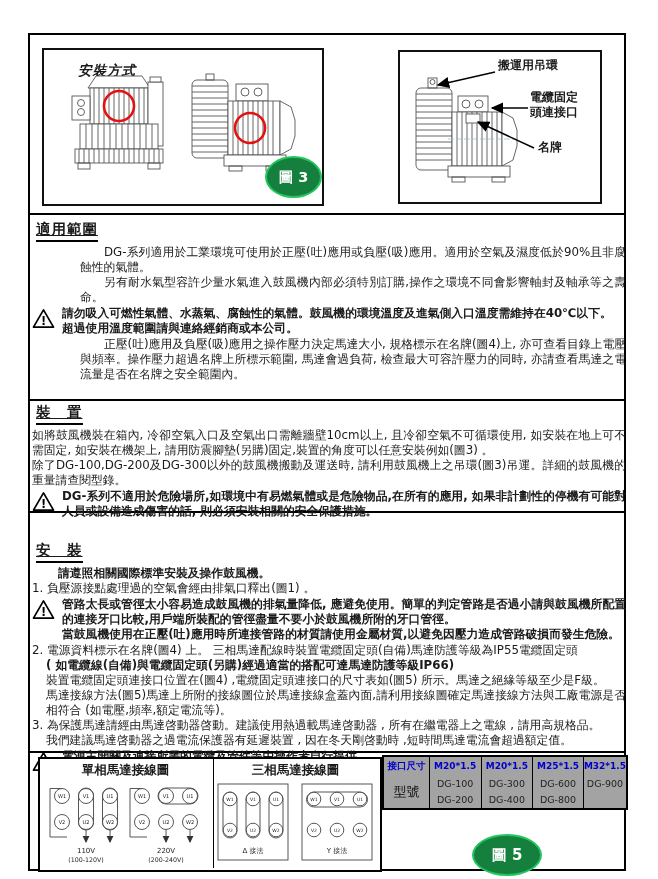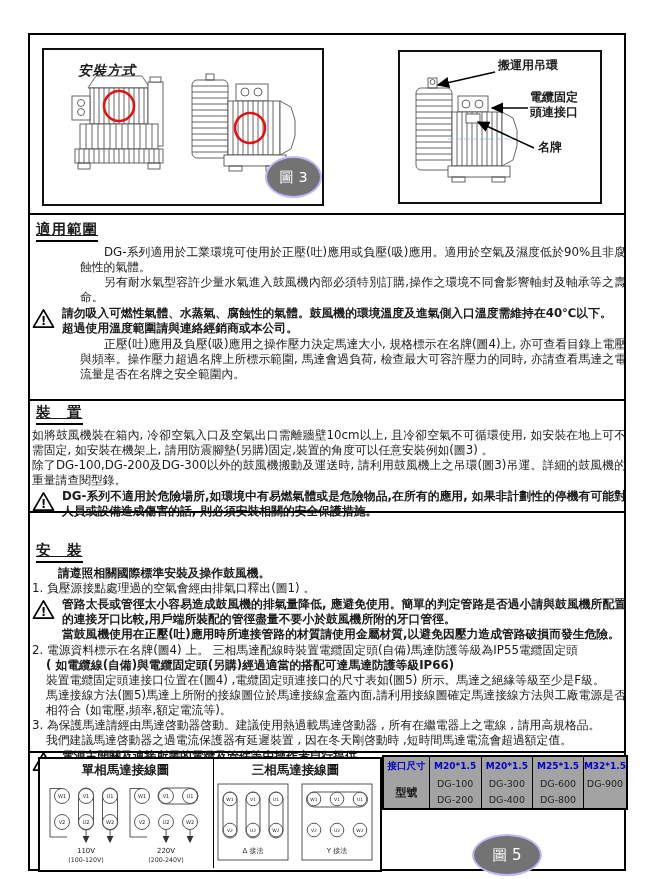--- a/index.html
+++ b/index.html
@@ -6,22 +6,22 @@
   body{width:658px;height:879px;position:relative;overflow:hidden;
        font-family:"DejaVu Sans",sans-serif;color:#1a1a1a;}
   .abs{position:absolute;}
   .page-border{left:28px;top:33px;width:594px;height:834px;border:2px solid #000;}
   .sep{left:28px;height:0;border-top:2px solid #000;width:598px;}
   
   .fig-panel{border:2px solid #111;background:#fff;}
   .fig3{left:42px;top:48px;width:278px;height:154px;}
   .fig4{left:398px;top:50px;width:200px;height:150px;}
   .fig-title{font-weight:bold;font-size:13.5px;letter-spacing:1px;}
-  .badge{border:2px solid #c4b5fd;border-radius:50%;background:#737373;color:#fff;
-         font-weight:normal;font-size:14.5px;display:flex;align-items:center;justify-content:center;}
+  .badge{border:2px solid #22c55e;border-radius:50%;background:#15803d;color:#fff;
+         font-weight:bold;font-size:14.5px;display:flex;align-items:center;justify-content:center;}
   .fig4-label{font-weight:bold;font-size:12px;line-height:14px;white-space:nowrap;}
   
   .sec{left:32px;width:594px;}
   .h{display:inline-block;font-size:14.5px;font-weight:bold;letter-spacing:1px;
      border-bottom:2px solid #000000;padding-bottom:1px;margin:0 0 3px 4px;text-decoration:underline;}
   .p{font-size:11.8px;line-height:15px;margin:0;text-align:justify;}
   .indent{text-indent:24px;margin-left:48px;}
   .hang{padding-left:14px;}
   .b{font-weight:bold;}
   .warn{display:flex;gap:7px;align-items:flex-start;margin:1px 0;}
@@ -36,21 +36,21 @@
   .ptable{left:382px;top:755px;width:246px;height:55px;border:2px solid #000;display:flex;
           box-sizing:border-box;background:#a3a3a3;}
   .tcol{display:flex;flex-direction:column;border-left:1px solid #000;box-sizing:border-box;}
   .tcol:first-child{border-left:none;}
   .th{height:19px;display:flex;align-items:center;justify-content:center;
       color:#0000cd;font-weight:bold;font-size:9px;}
   .td{height:17px;display:flex;align-items:center;justify-content:center;font-size:9.5px;color:#222;}
   .tlabel-top{height:19px;display:flex;align-items:center;justify-content:center;
       color:#0000cd;font-weight:bold;font-size:9.5px;}
   .tlabel-bottom{flex:1;display:flex;align-items:center;justify-content:center;
-      font-weight:bold;font-size:11px;color:#111;}
+      font-weight:normal;font-size:13px;color:#111;}
   .fig5-badge{left:472px;top:834px;width:66px;height:38px;font-size:15px;}
   svg text{font-family:"DejaVu Sans",sans-serif;}
 </style>
 </head>
 <body>
 
 <div class="abs page-border"></div>
 <div class="abs sep" style="top:213px;"></div>
 <div class="abs sep" style="top:399px;"></div>
 <div class="abs sep" style="top:511px;"></div>

